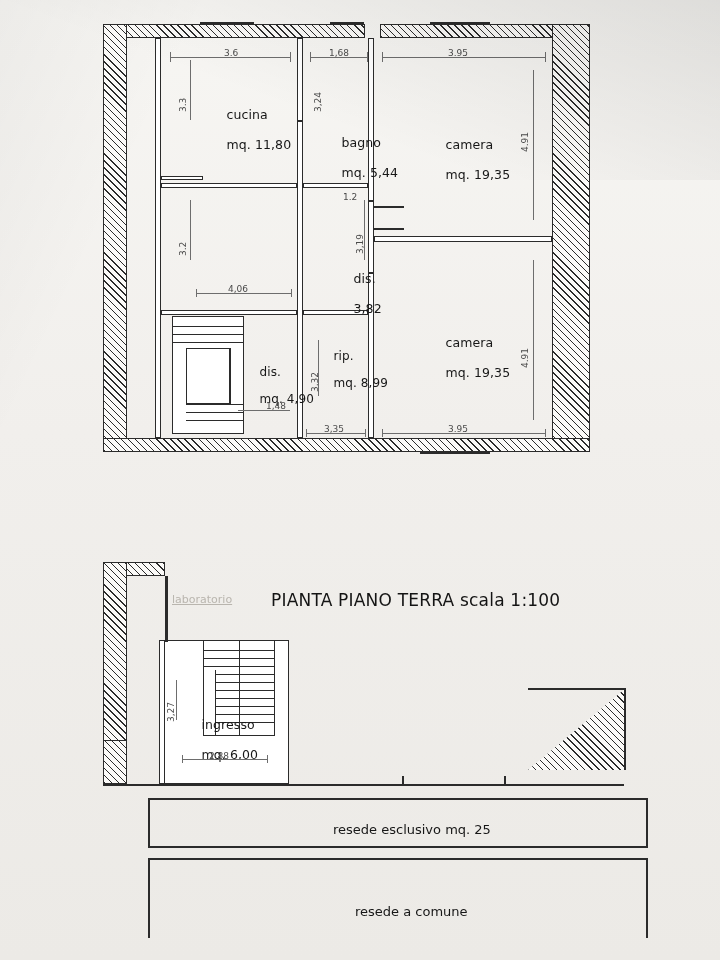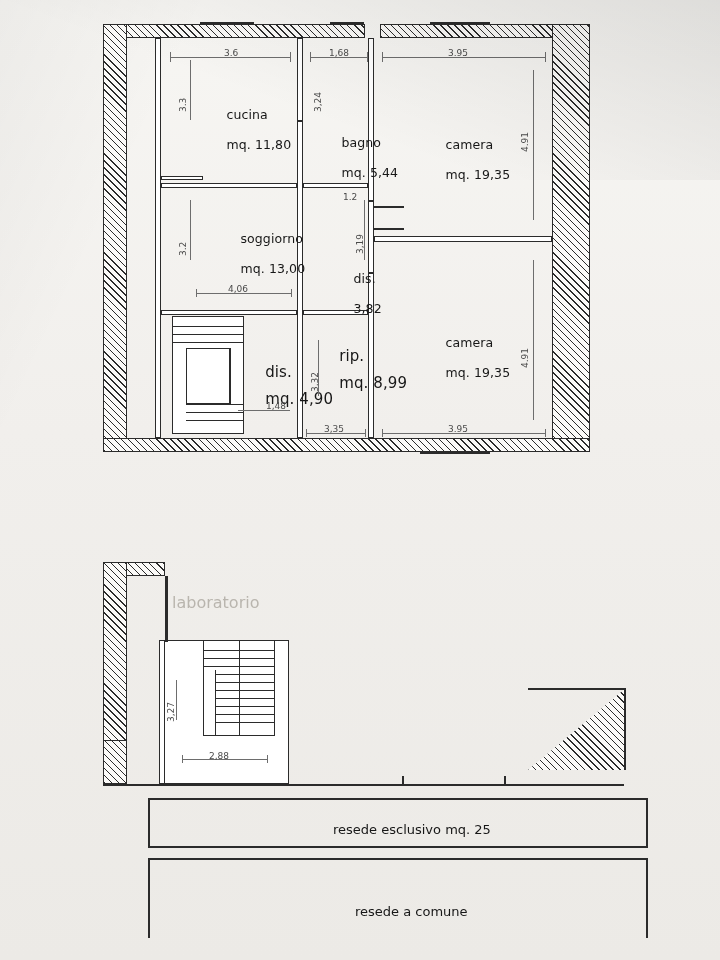--- a/index.html
+++ b/index.html
@@ -53,21 +53,21 @@
   
   .room-label {
     position: absolute;
     font-size: 12.5px;
     line-height: 15px;
     color: #171717;
     white-space: pre;
     letter-spacing: 0.1px;
   }
   .room-label.small {
-    font-size: 15px;
+    font-size: 12px;
     line-height: 13.5px;
   }
   .dim {
     position: absolute;
     font-size: 9px;
     color: #4a4a4a;
     white-space: nowrap;
   }
   .dim.vert {
     transform: rotate(-90deg);
@@ -81,23 +81,24 @@
     white-space: nowrap;
   }
   .note {
     position: absolute;
     font-size: 13px;
     color: #171717;
     white-space: nowrap;
   }
   .faint {
     position: absolute;
-    font-size: 16px;
+    font-size: 11px;
     color: #b9b5ae;
     white-space: nowrap;
+    text-decoration: underline;
   }
   
   .dimline {
     position: absolute;
     height: 1px;
     background: #6d6d6d;
   }
   .dimline.v {
     width: 1px;
     height: auto;
@@ -178,24 +179,20 @@
     <div class="room-label" style="left:317px;top:120px;">
       <span>bagno</span><br>
       <span>mq. 5,44</span>
     </div>
 
     <div class="room-label" style="left:421px;top:122px;">
       <span>camera</span><br>
       <span>mq. 19,35</span>
     </div>
 
-    <div class="room-label" style="left:216px;top:216px;">
-      <span>soggiorno</span><br>
-      <span>mq. 13,00</span>
-    </div>
 
     <div class="room-label" style="left:329px;top:256px;">
       <span>dis.</span><br>
       <span>3,82</span>
     </div>
 
     <div class="room-label" style="left:421px;top:320px;">
       <span>camera</span><br>
       <span>mq. 19,35</span>
     </div>
@@ -258,20 +255,21 @@
 
     <div class="dimline" style="left:382px;top:433px;width:164px;"></div>
     <div class="tick" style="left:382px;top:429px;width:1px;height:8px;"></div>
     <div class="tick" style="left:545px;top:429px;width:1px;height:8px;"></div>
     <div class="dim" style="left:448px;top:424px;">3.95</div>
   </div>
 
 
   <div class="plan" style="left:0;top:540px;width:720px;height:420px;">
 
+    <div class="caption" style="left:271px;top:50px;">PIANTA PIANO TERRA scala 1:100</div>
 
     <div class="faint" style="left:172px;top:53px;">laboratorio</div>
 
     <div class="wall" style="left:103px;top:22px;width:62px;height:14px;"></div>
     <div class="wall" style="left:103px;top:22px;width:24px;height:222px;"></div>
     <div class="wall" style="left:103px;top:200px;width:24px;height:44px;"></div>
 
     <div class="solid-wall" style="left:159px;top:100px;width:130px;height:144px;"></div>
     <div class="solid-wall" style="left:159px;top:100px;width:6px;height:144px;"></div>
     <div class="line" style="left:165px;top:36px;width:3px;height:66px;"></div>
@@ -283,20 +281,24 @@
     <div class="stair-step" style="left:215px;top:134px;width:60px;"></div>
     <div class="stair-step" style="left:215px;top:142px;width:60px;"></div>
     <div class="stair-step" style="left:215px;top:150px;width:60px;"></div>
     <div class="stair-step" style="left:215px;top:158px;width:60px;"></div>
     <div class="stair-step" style="left:215px;top:166px;width:60px;"></div>
     <div class="stair-step" style="left:215px;top:174px;width:60px;"></div>
     <div class="stair-step" style="left:215px;top:182px;width:60px;"></div>
     <div class="stair-step v" style="left:215px;top:130px;height:66px;"></div>
     <div class="line" style="left:239px;top:100px;width:1px;height:96px;"></div>
 
+    <div class="room-label" style="left:177px;top:162px;">
+      <span>ingresso</span><br>
+      <span>mq. 6,00</span>
+    </div>
 
     <div class="dim vert" style="left:166px;top:182px;">3,27</div>
     <div class="dimline v" style="left:176px;top:140px;height:40px;"></div>
 
     <div class="dimline" style="left:182px;top:219px;width:86px;"></div>
     <div class="tick" style="left:182px;top:215px;width:1px;height:8px;"></div>
     <div class="tick" style="left:267px;top:215px;width:1px;height:8px;"></div>
     <div class="dim" style="left:209px;top:211px;">2,88</div>
 
     <div class="wall" style="left:528px;top:148px;width:98px;height:82px;clip-path: polygon(0% 100%, 100% 0%, 100% 100%);border:none;"></div>

